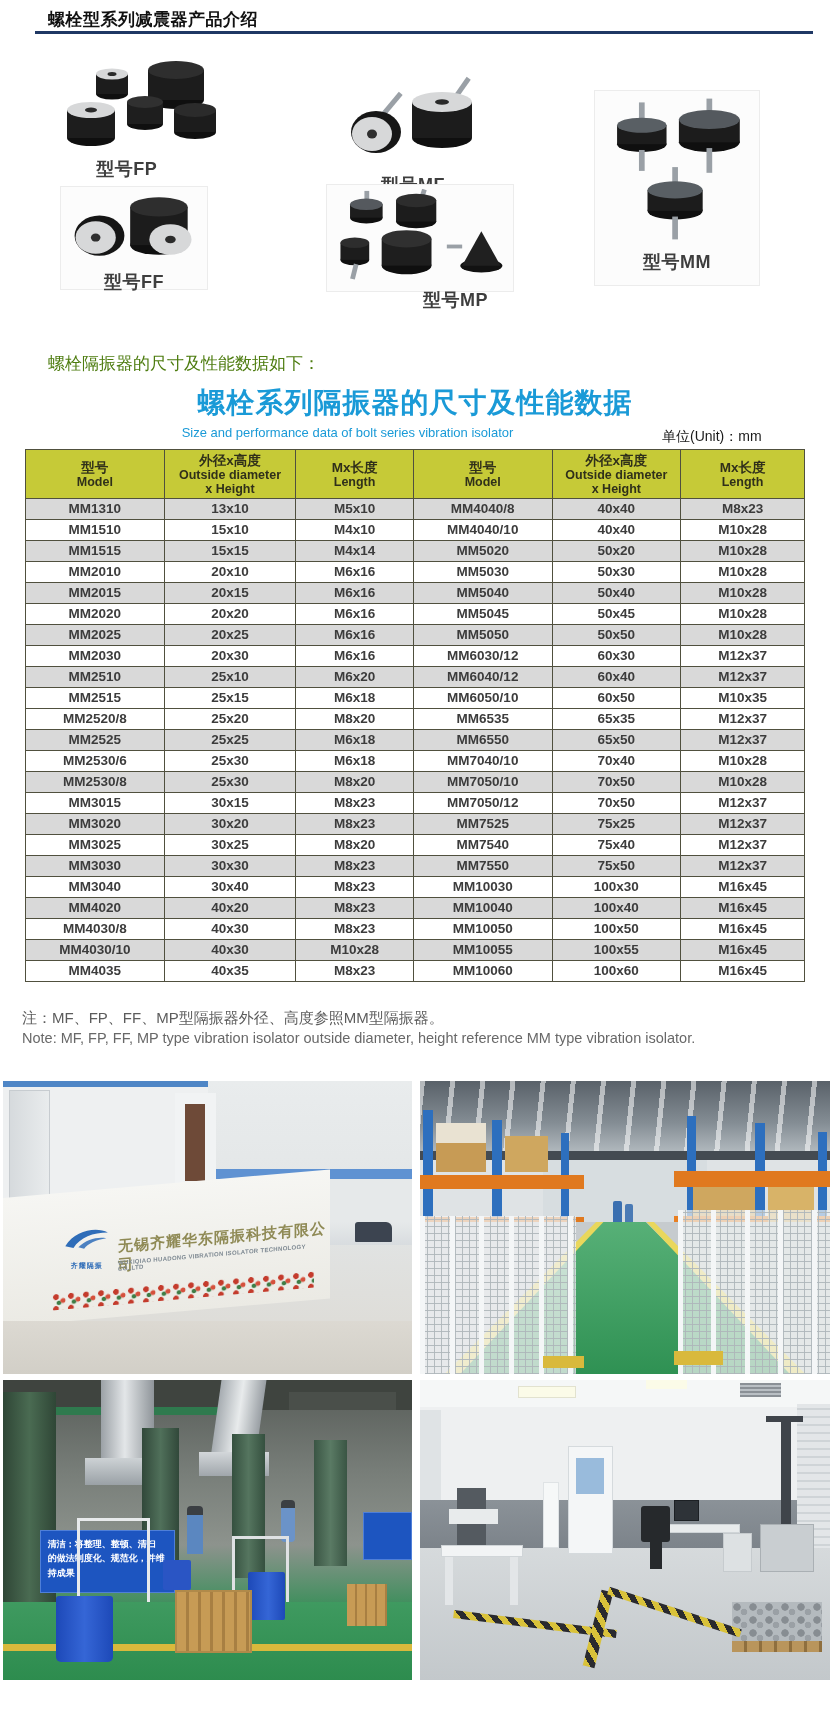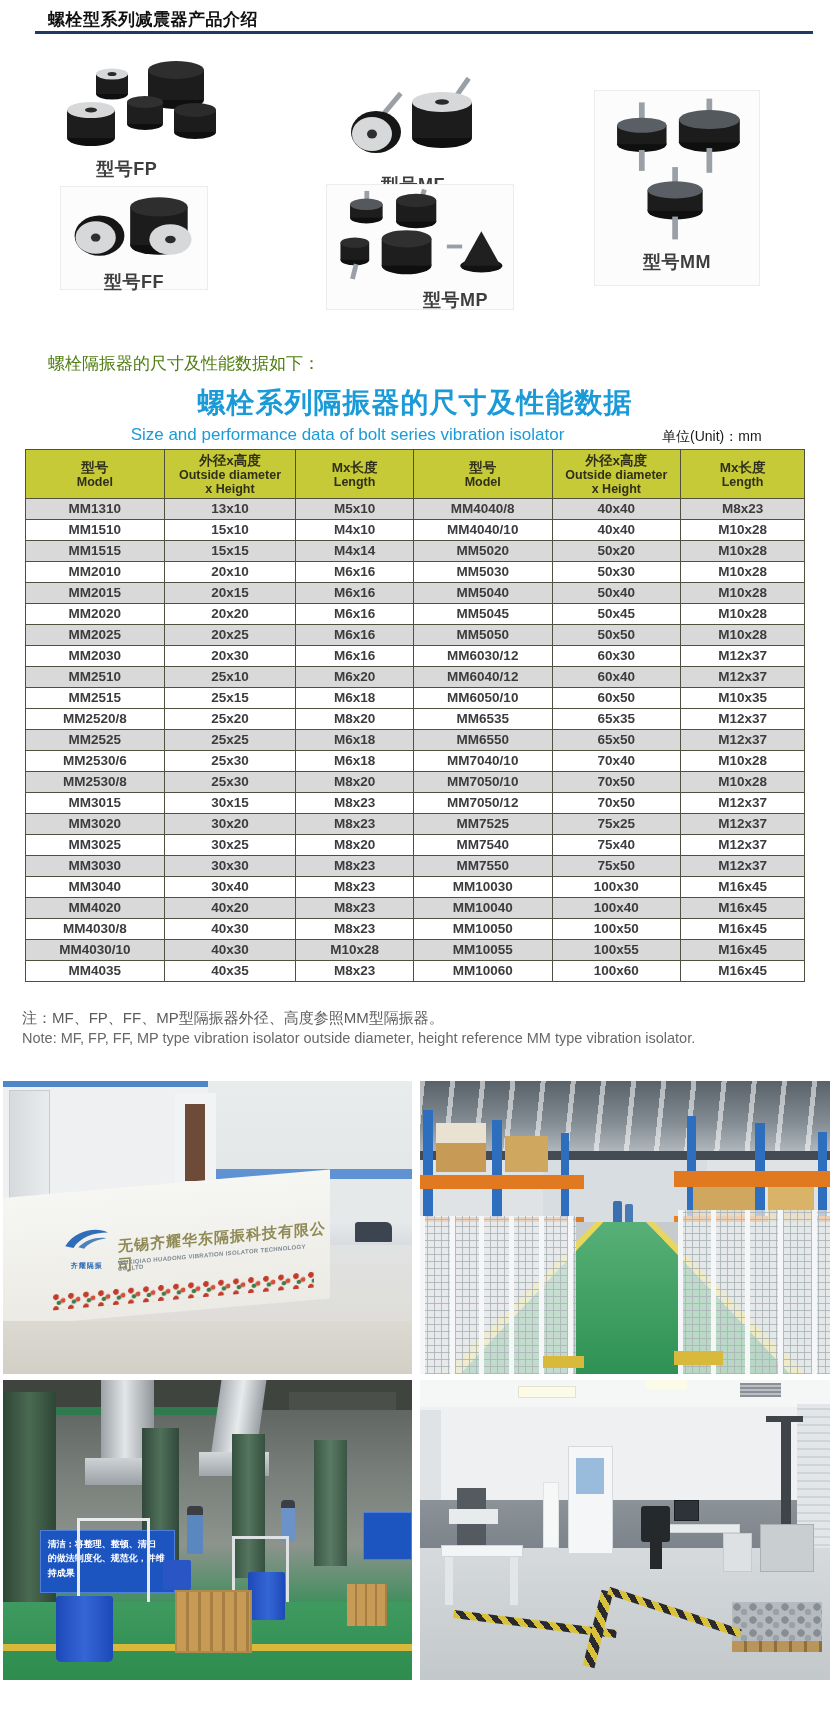--- a/index.html
+++ b/index.html
@@ -15,21 +15,21 @@
   .pbox { background:#fcfcfc; border:1px solid #ececec; padding:4px; }
   .plabel { font-size:18px; font-weight:bold; color:#3e3e3e; text-align:center; margin-top:3px;
             letter-spacing:.5px; }
 
   .intro { position:absolute; left:48px; top:352px; font-family:Liberation Mono, monospace;
            font-size:17px; color:#4d7c0f; }
 
   .tbl-title { position:absolute; left:25px; top:384px; width:780px; text-align:center;
                font-size:28px; font-weight:bold; color:#1a9ad7; letter-spacing:1px; }
   .tbl-sub { position:absolute; left:25px; top:425px; width:645px; text-align:center;
-             font-size:17px; color:#1a9ad7; }
+             font-size:13px; color:#1a9ad7; }
   .tbl-unit { position:absolute; left:662px; top:428px; width:145px; font-size:14px; color:#1a1a1a; }
 
   table.spec { position:absolute; left:25px; top:449px; width:780px; border-collapse:collapse;
                table-layout:fixed; }
   .spec th, .spec td { border:1px solid #50503e; text-align:center; vertical-align:middle; }
   .spec thead th { background:#c6ca37; color:#30301a; padding:2px 0; height:49px; }
   .spec th .cn { display:block; font-size:13.5px; font-weight:bold; line-height:15px; }
   .spec th .en { display:block; font-size:12.5px; font-weight:bold; line-height:14px; }
   .spec th .en:empty { display:none; }
   .spec td { font-size:13.5px; font-weight:bold; color:#3c3c3c; height:20px; line-height:20px;
@@ -116,21 +116,21 @@
         <ellipse cx="98" cy="16" rx="30" ry="10" fill="#2e2e2e"></ellipse>
         <ellipse cx="110" cy="50" rx="22" ry="16" fill="#d7d8d9"></ellipse>
         <ellipse cx="110" cy="50" rx="5.5" ry="4" fill="#2b2b2b"></ellipse>
       <ellipse cx="36" cy="46" rx="26" ry="21" fill="#161616"></ellipse>
         <ellipse cx="32" cy="48" rx="21" ry="17" fill="#d7d8d9"></ellipse>
         <ellipse cx="32" cy="48" rx="5" ry="4.2" fill="#2f2f2f"></ellipse>
     </svg>
     <div class="plabel">型号FF</div>
   </div>
 
-  <div class="pgroup pbox" style="left:326px;top:184px;width:188px;height:126px;">
+  <div class="pgroup pbox" style="left:326px;top:184px;width:188px;height:108px;">
     <svg width="178" height="92" viewBox="0 0 184 96">
       <rect x="34" y="2" width="5" height="16" fill="#9aa0a6"></rect>
         <ellipse cx="36" cy="30" rx="17" ry="6" fill="#0f0f0f"></ellipse>
         <rect x="19" y="16" width="34" height="14" fill="#1d1d1d"></rect>
         <ellipse cx="36" cy="16" rx="17" ry="6" fill="#55595e"></ellipse>
       <rect x="92" y="0" width="5" height="14" transform="rotate(18 94 7)" fill="#9aa0a6"></rect>
         <ellipse cx="88" cy="34" rx="21" ry="7" fill="#0f0f0f"></ellipse>
         <rect x="67" y="12" width="42" height="22" fill="#1c1c1c"></rect>
         <ellipse cx="88" cy="12" rx="21" ry="7" fill="#2d2d2d"></ellipse>
       <ellipse cx="24" cy="74" rx="15" ry="5.5" fill="#0f0f0f"></ellipse>

